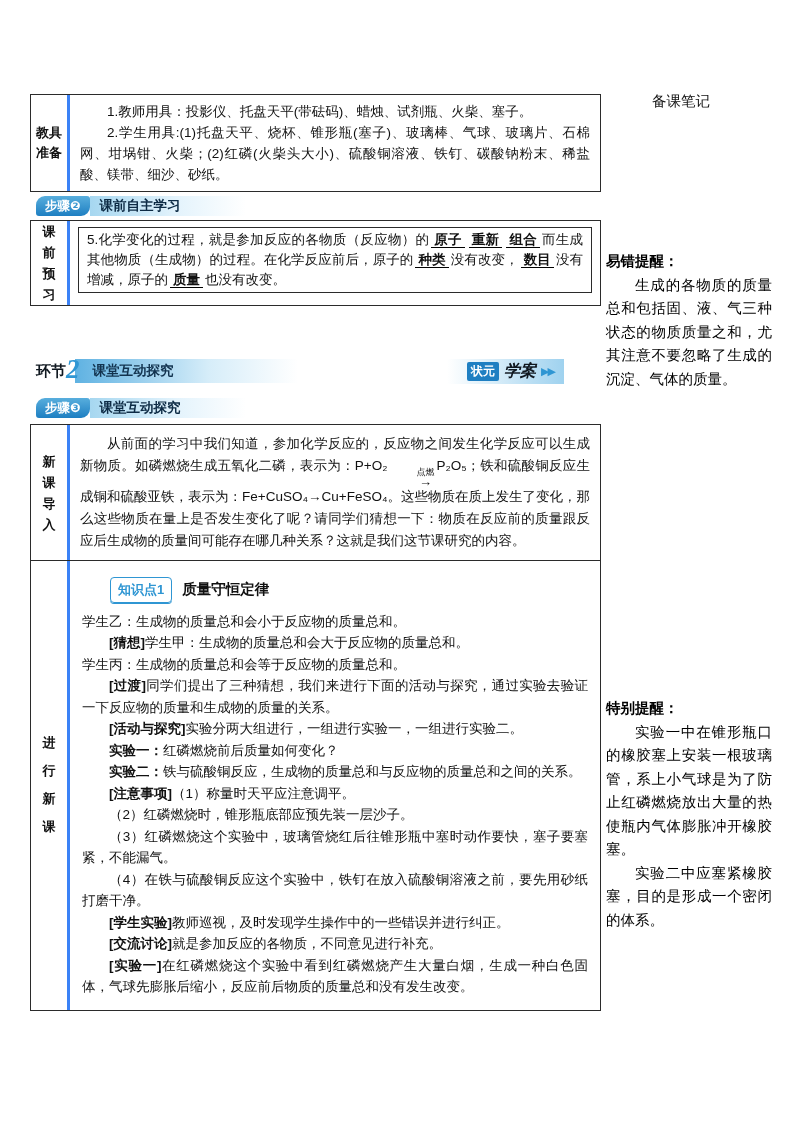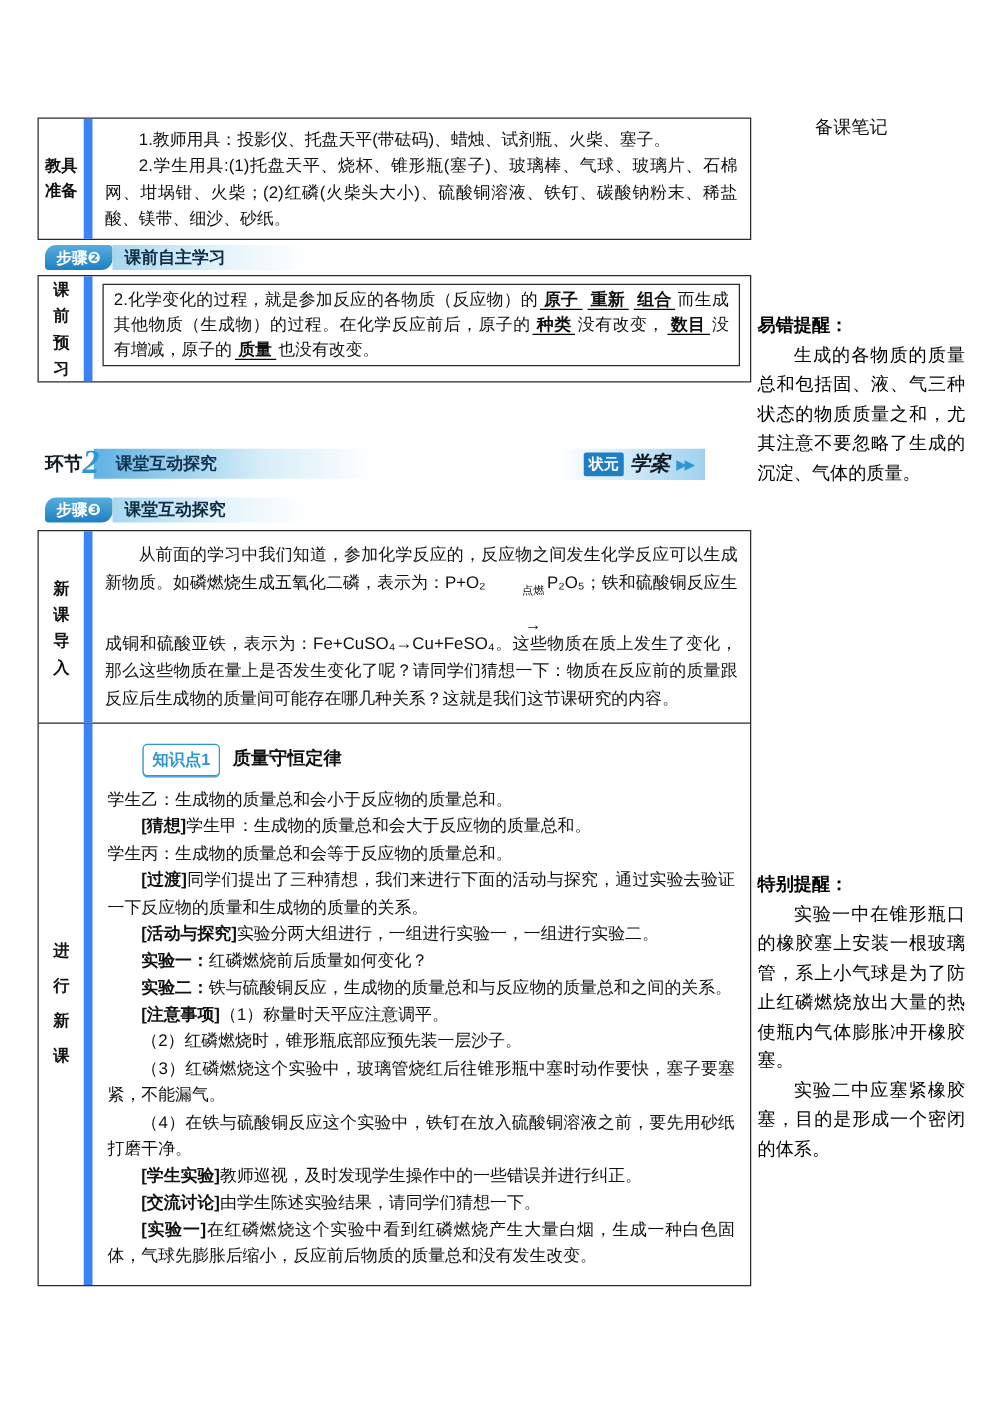--- a/index.html
+++ b/index.html
@@ -1,21 +1,21 @@
 <!DOCTYPE html>
 <html><head>
 <meta charset="utf-8">
 <style>
   html,body{margin:0;padding:0;background:#ffffff;}
   .page{position:relative;width:794px;height:1123px;background:#ffffff;overflow:hidden;
         font-family:"Liberation Sans","DejaVu Sans",sans-serif;color:#111;}
 
   
   .boxrow{position:absolute;display:flex;border:1px solid #2b2b2b;background:#fff;box-sizing:border-box;}
-  .vcell{flex:0 0 36px;display:flex;align-items:center;justify-content:center;border-right:7px solid #3b82f6;}
+  .vcell{flex:0 0 36px;display:flex;align-items:center;justify-content:center;border-right:3px solid #3b82f6;}
   .vlabel{font-weight:bold;font-size:13px;text-align:center;word-break:break-all;}
   .vlabel.two{width:28px;line-height:20px;}
   .vlabel.one{width:14px;line-height:21px;}
   .vlabel.wide{width:14px;line-height:28px;text-align:center;}
 
   .prep-body{flex:1;padding:6px 10px;font-size:13.5px;line-height:21px;text-align:justify;}
   .prep-body p{margin:0;text-indent:2em;}
 
   
   .step-ribbon{position:absolute;display:flex;align-items:stretch;height:20px;}
@@ -52,21 +52,21 @@
 
   .para{margin:0;text-align:justify;}
   .para.indent{text-indent:2em;}
   .para b{font-weight:bold;}
 
   .kp-row{margin:10px 0 8px 28px;display:flex;align-items:center;gap:10px;}
   .kp-badge{border:1px solid #2f96d3;box-shadow:0 1px 0 #2f96d3;border-radius:4px;
             color:#2f96d3;font-weight:bold;font-size:13px;padding:1px 7px;}
   .kp-title{font-weight:bold;font-size:14.5px;}
 
-  .rxn{display:inline-flex;flex-direction:column;align-items:center;vertical-align:-5px;line-height:1;margin:0 2px;gap:18px;}
+  .rxn{display:inline-flex;flex-direction:column;align-items:center;vertical-align:-5px;line-height:1;margin:0 2px;}
   .rxn-cond{font-size:9px;line-height:1;}
   .rxn-arr{font-size:13px;line-height:0.7;}
 
   
   .side-note{position:absolute;left:652px;top:92px;font-size:14.5px;
              font-family:"Liberation Serif","DejaVu Serif",serif;}
   .tip{position:absolute;width:166px;font-family:"Liberation Serif","DejaVu Serif",serif;
        font-size:14.5px;line-height:23.5px;color:#000;}
   .tip-title{font-weight:bold;}
   .tip p{margin:0;text-indent:2em;text-align:justify;}
@@ -89,21 +89,21 @@
   <div class="step-ribbon" style="left:36px;top:196px;">
     <span class="step-badge">步骤❷</span>
     <span class="step-title">课前自主学习</span>
   </div>
 
   <div class="boxrow" style="left:30px;top:220px;width:571px;">
     <div class="vcell">
       <div class="vlabel one">课前预习</div>
     </div>
     <div class="preview-body">
-      <div class="qbox"><span>2.化学变化的过程，就是参加反应的各物质（反应物）的</span><span class="blank">原子</span><span class="blank">重新</span><span class="blank">组合</span><span>而生成其他物质（生成物）的过程。在化学反应前后，原子的</span><span class="blank">种类</span><span>没有改变，</span><span class="blank">数目</span><span>没有增减，原子的</span><span class="blank">质量</span><span>也没有改变。</span></div>
+      <div class="qbox"><span>5.化学变化的过程，就是参加反应的各物质（反应物）的</span><span class="blank">原子</span><span class="blank">重新</span><span class="blank">组合</span><span>而生成其他物质（生成物）的过程。在化学反应前后，原子的</span><span class="blank">种类</span><span>没有改变，</span><span class="blank">数目</span><span>没有增减，原子的</span><span class="blank">质量</span><span>也没有改变。</span></div>
     </div>
   </div>
 
   <div class="stage-banner">
     <span class="stage-word">环节</span>
     <span class="stage-num">2</span>
     <span class="stage-strip">课堂互动探究</span>
     <span class="stage-spacer"></span>
     <span class="brand">
       <span class="brand-box">状元</span>
@@ -157,21 +157,21 @@
             <p class="para indent"><b>[注意事项]</b><span>（1）称量时天平应注意调平。</span></p>
 
             <p class="para indent"><b></b><span>（2）红磷燃烧时，锥形瓶底部应预先装一层沙子。</span></p>
 
             <p class="para indent"><b></b><span>（3）红磷燃烧这个实验中，玻璃管烧红后往锥形瓶中塞时动作要快，塞子要塞紧，不能漏气。</span></p>
 
             <p class="para indent"><b></b><span>（4）在铁与硫酸铜反应这个实验中，铁钉在放入硫酸铜溶液之前，要先用砂纸打磨干净。</span></p>
 
             <p class="para indent"><b>[学生实验]</b><span>教师巡视，及时发现学生操作中的一些错误并进行纠正。</span></p>
 
-            <p class="para indent"><b>[交流讨论]</b><span>由学生陈述实验结果，请同学们猜想一下。</span></p>
+            <p class="para indent"><b>[交流讨论]</b><span>就是参加反应的各物质，不同意见进行补充。</span></p>
 
             <p class="para indent"><b>[实验一]</b><span>在红磷燃烧这个实验中看到红磷燃烧产生大量白烟，生成一种白色固体，气球先膨胀后缩小，反应前后物质的质量总和没有发生改变。</span></p>
           </div>
       </div>
     </div>
   </div>
 
   <div class="side-note">备课笔记</div>
 
   <div class="tip" style="left:606px;top:250px;">

